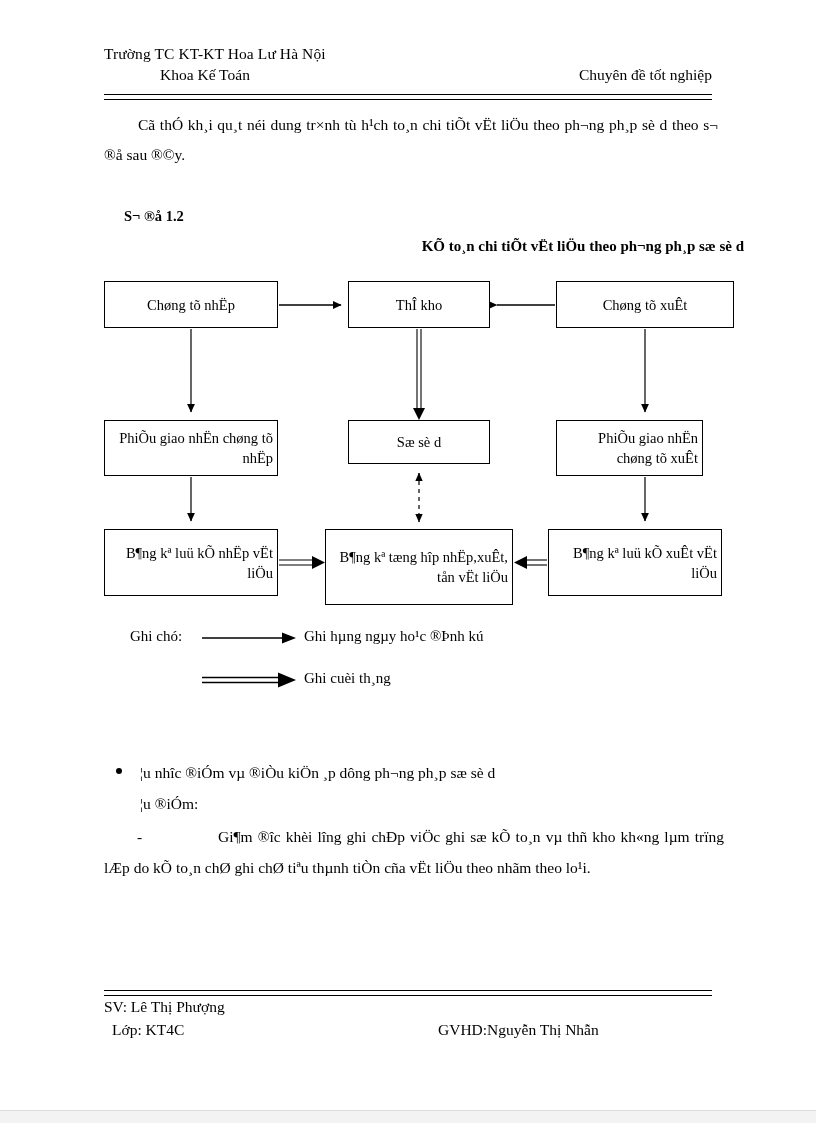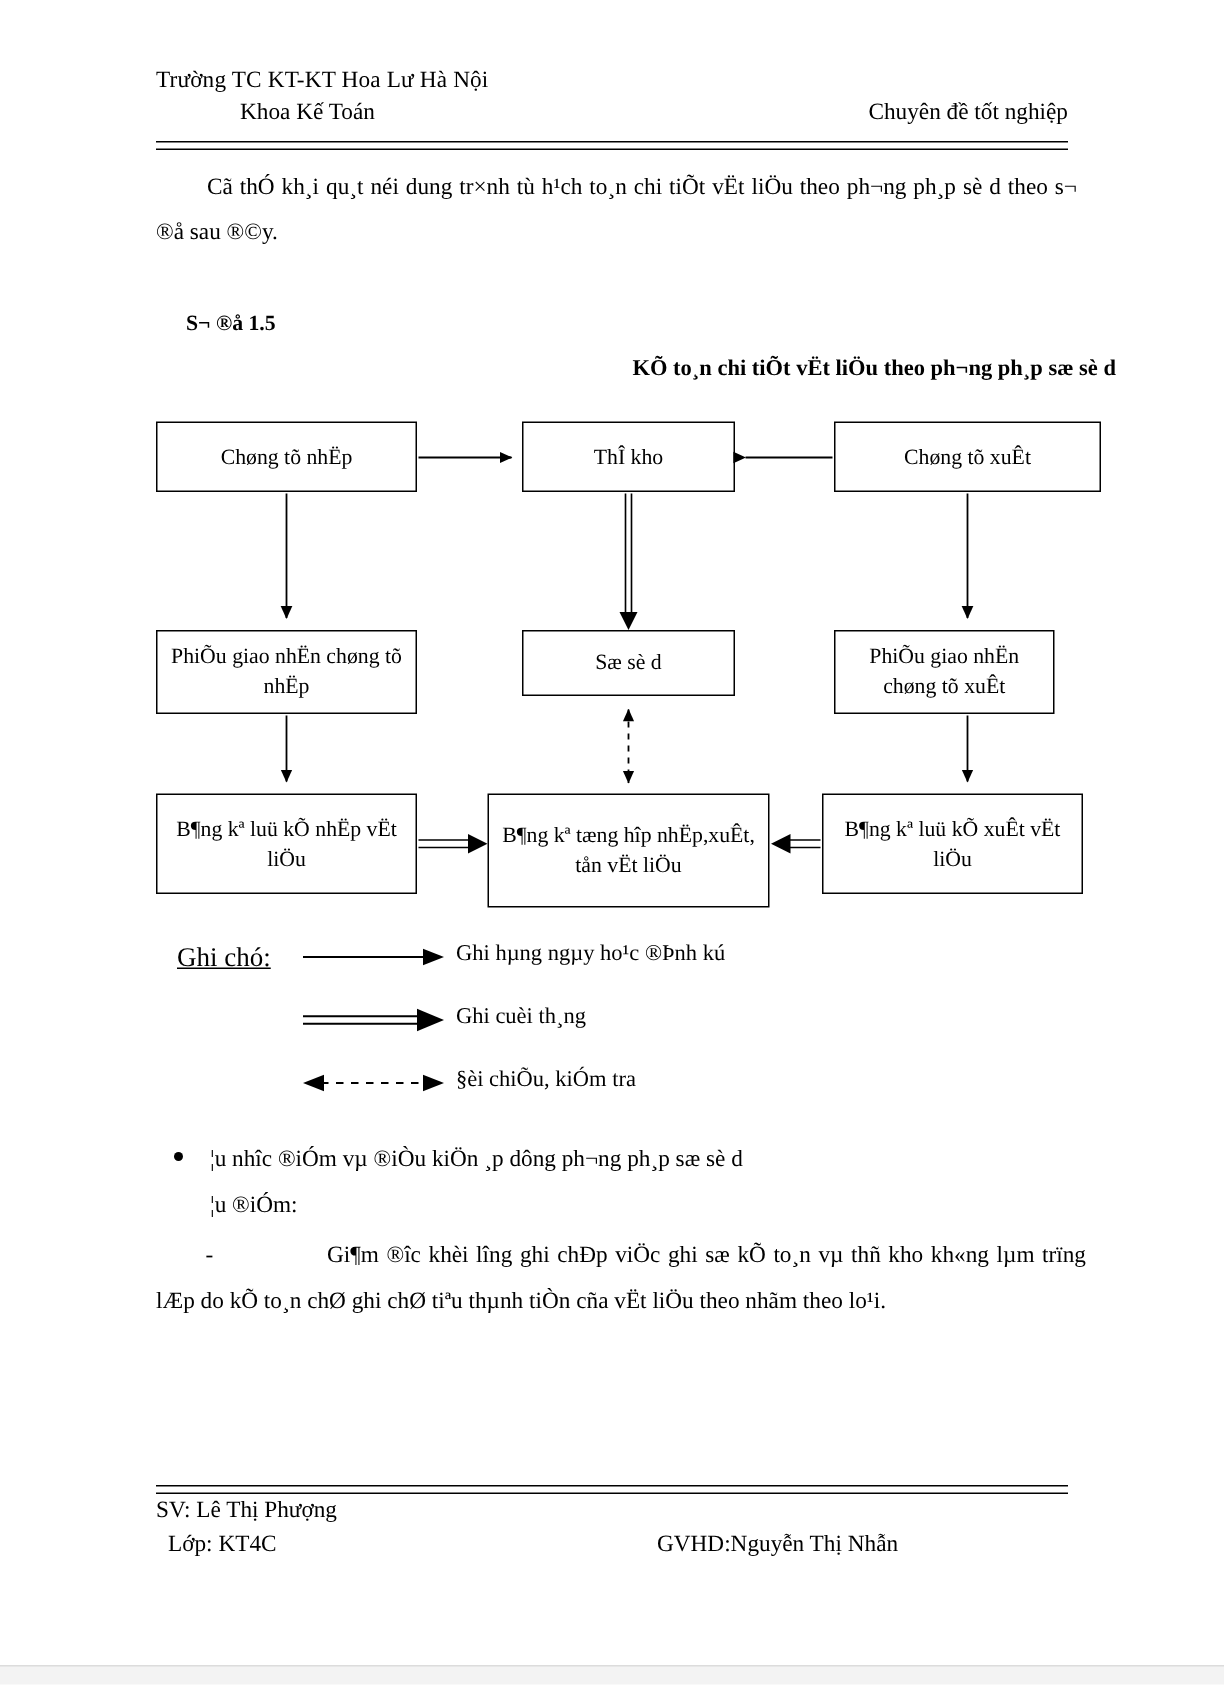--- a/index.html
+++ b/index.html
@@ -112,21 +112,21 @@
     height: 1123px;
     pointer-events: none;
   }
   .dbox {
     position: absolute;
     border: 1.4px solid #000;
     box-sizing: border-box;
     display: flex;
     align-items: center;
     justify-content: center;
-    text-align: center;
+    text-align: right;
     font-size: 14.5px;
     line-height: 20px;
     background: #fff;
     padding: 2px 4px;
   }
   
   .b-ct-nhap  { left: 104px; top: 281px; width: 174px; height: 47px; }
   .b-the-kho  { left: 348px; top: 281px; width: 142px; height: 47px; }
   .b-ct-xuat  { left: 556px; top: 281px; width: 178px; height: 47px; }
   
@@ -145,24 +145,23 @@
     top: 626px;
     width: 600px;
     font-size: 15px;
   }
   .lg-row {
     position: relative;
     height: 42px;
   }
   .lg-caption {
     position: absolute;
-    left: 0;
+    left: 12px;
     top: 2px;
-    font-size: 18px;
-    text-decoration: underline;
+    font-size: 15px;
   }
   .lg-text {
     position: absolute;
     left: 186px;
     top: 2px;
     font-size: 15px;
     white-space: nowrap;
   }
   .lg-art {
     position: absolute;
@@ -241,21 +240,21 @@
     <div class="hdr-line1">Trường TC KT-KT Hoa Lư Hà Nội</div>
     <div class="hdr-row2">
       <span class="hdr-faculty">Khoa Kế Toán</span>
       <span class="hdr-right">Chuyên đề tốt nghiệp</span>
     </div>
   </div>
   <div class="rule-double rule-top"></div>
 
   <div class="para p-intro">Cã thÓ kh¸i qu¸t néi dung tr×nh tù h¹ch to¸n chi tiÕt vËt liÖu theo ph¬ng ph¸p sè d  theo s¬ ®å sau ®©y.</div>
 
-  <div class="sodo-label">S¬ ®å 1.5</div>
+  <div class="sodo-label">S¬ ®å 1.2</div>
   <div class="sodo-title">KÕ to¸n chi tiÕt vËt liÖu theo ph¬ng  ph¸p sæ sè d</div>
 
   <div class="dbox b-ct-nhap">Chøng tõ nhËp</div>
   <div class="dbox b-the-kho">ThÎ kho</div>
   <div class="dbox b-ct-xuat">Chøng tõ xuÊt</div>
 
   <div class="dbox b-pgn-nhap">PhiÕu giao nhËn chøng tõ nhËp</div>
   <div class="dbox b-so-so-du">Sæ sè d</div>
   <div class="dbox b-pgn-xuat">PhiÕu giao nhËn chøng tõ xuÊt</div>
 
@@ -330,30 +329,20 @@
       <span class="lg-art">
         <svg width="96" height="24" viewBox="0 0 96 24" xmlns="http://www.w3.org/2000/svg">
           <line x1="0" y1="9.5" x2="80" y2="9.5" stroke="#000" stroke-width="1.3"></line>
           <line x1="0" y1="14.5" x2="80" y2="14.5" stroke="#000" stroke-width="1.3"></line>
           <path d="M76,4.5 L94,12 L76,19.5 z" fill="#000"></path>
         </svg>
       </span>
       <span class="lg-text">Ghi cuèi th¸ng</span>
     </div>
 
-    <div class="lg-row">
-      <span class="lg-art">
-        <svg width="96" height="24" viewBox="0 0 96 24" xmlns="http://www.w3.org/2000/svg">
-          <line x1="12" y1="12" x2="82" y2="12" stroke="#000" stroke-width="1.3" stroke-dasharray="5,5"></line>
-          <path d="M14,6.5 L0,12 L14,17.5 z" fill="#000"></path>
-          <path d="M80,6.5 L94,12 L80,17.5 z" fill="#000"></path>
-        </svg>
-      </span>
-      <span class="lg-text">§èi chiÕu, kiÓm tra</span>
-    </div>
   </div>
 
   <div class="bullet-block">
     <div class="bullet-row">
       <span class="bullet-dot"></span>
       <span>¦u nhîc  ®iÓm vµ ®iÒu kiÖn ¸p dông ph¬ng  ph¸p sæ sè d</span>
     </div>
     <div class="sub-line">¦u ®iÓm:</div>
   </div>
 

